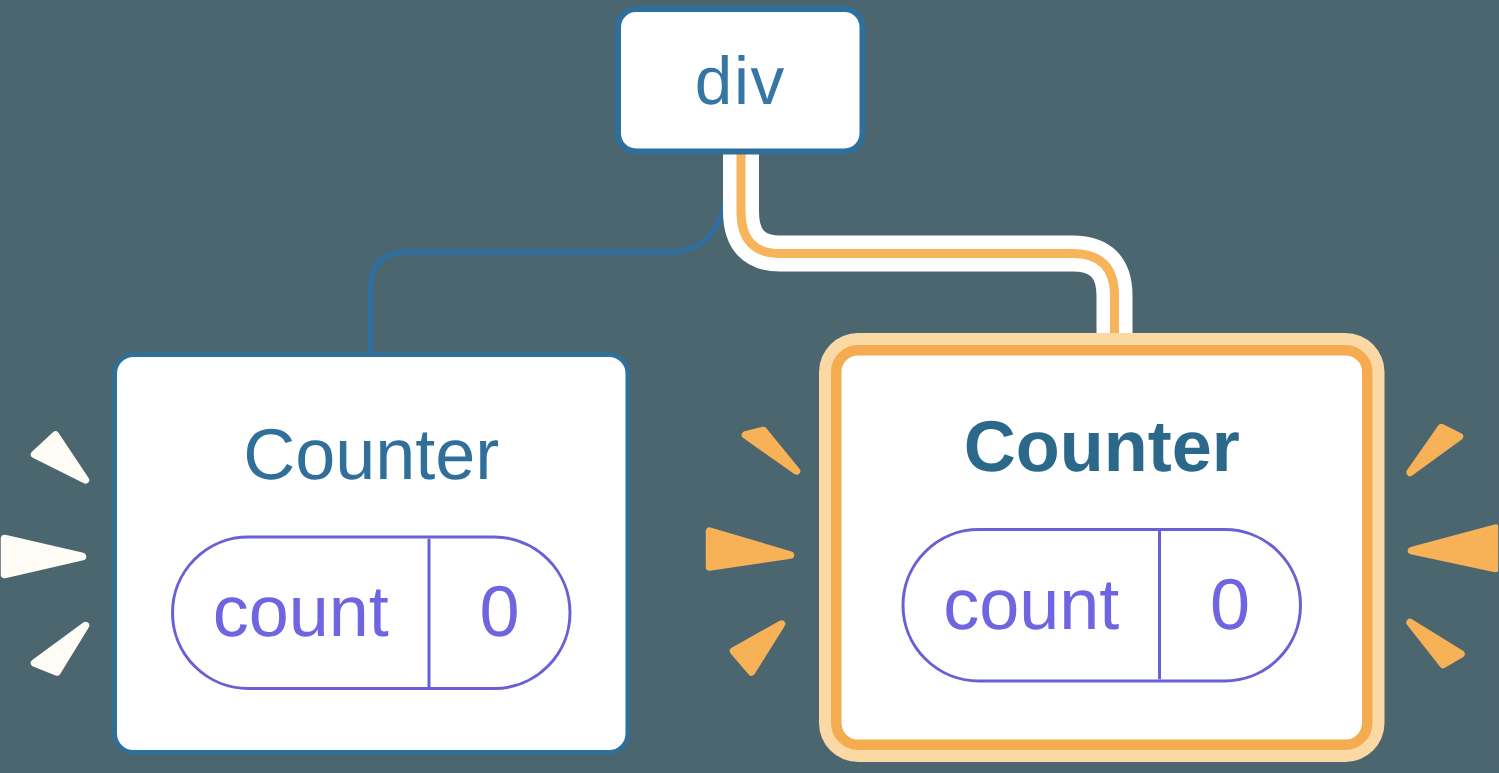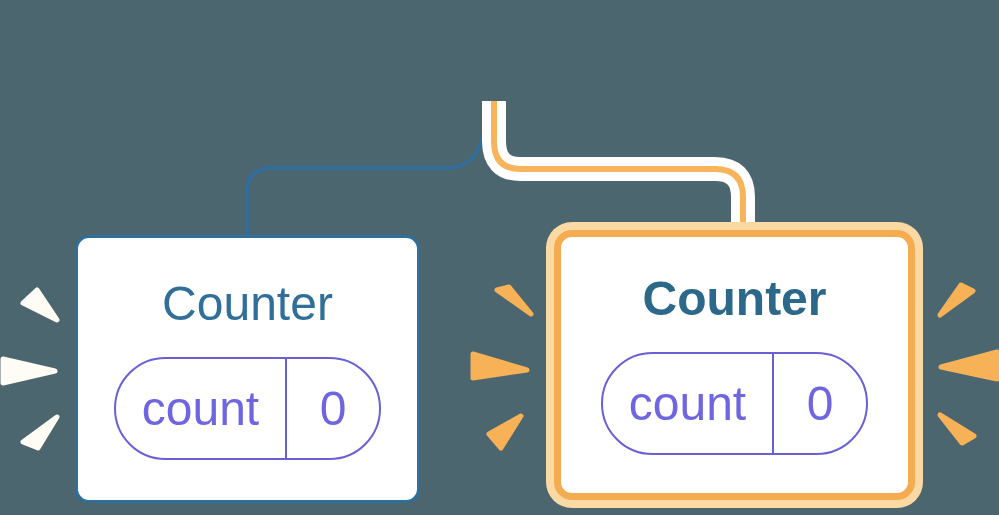--- a/index.html
+++ b/index.html
@@ -74,20 +74,23 @@
       <polygon points="521,416 489,434 501,448"></polygon>
     </g>
 
     <g fill="#F7B156" stroke="#F7B156" stroke-width="5" stroke-linejoin="round">
       <polygon points="940,315 961,285 973,291"></polygon>
       <polygon points="941,367 997,352 997,379"></polygon>
       <polygon points="940,415 962,443 974,436"></polygon>
     </g>
   </svg>
 
+  <div class="node node-div">
+    <span>div</span>
+  </div>
 
   <div class="node card-left">
     <div class="counter-title">Counter</div>
     <div class="pill">
       <div class="key">count</div>
       <div class="val">0</div>
     </div>
   </div>
 
   <div class="halo">

